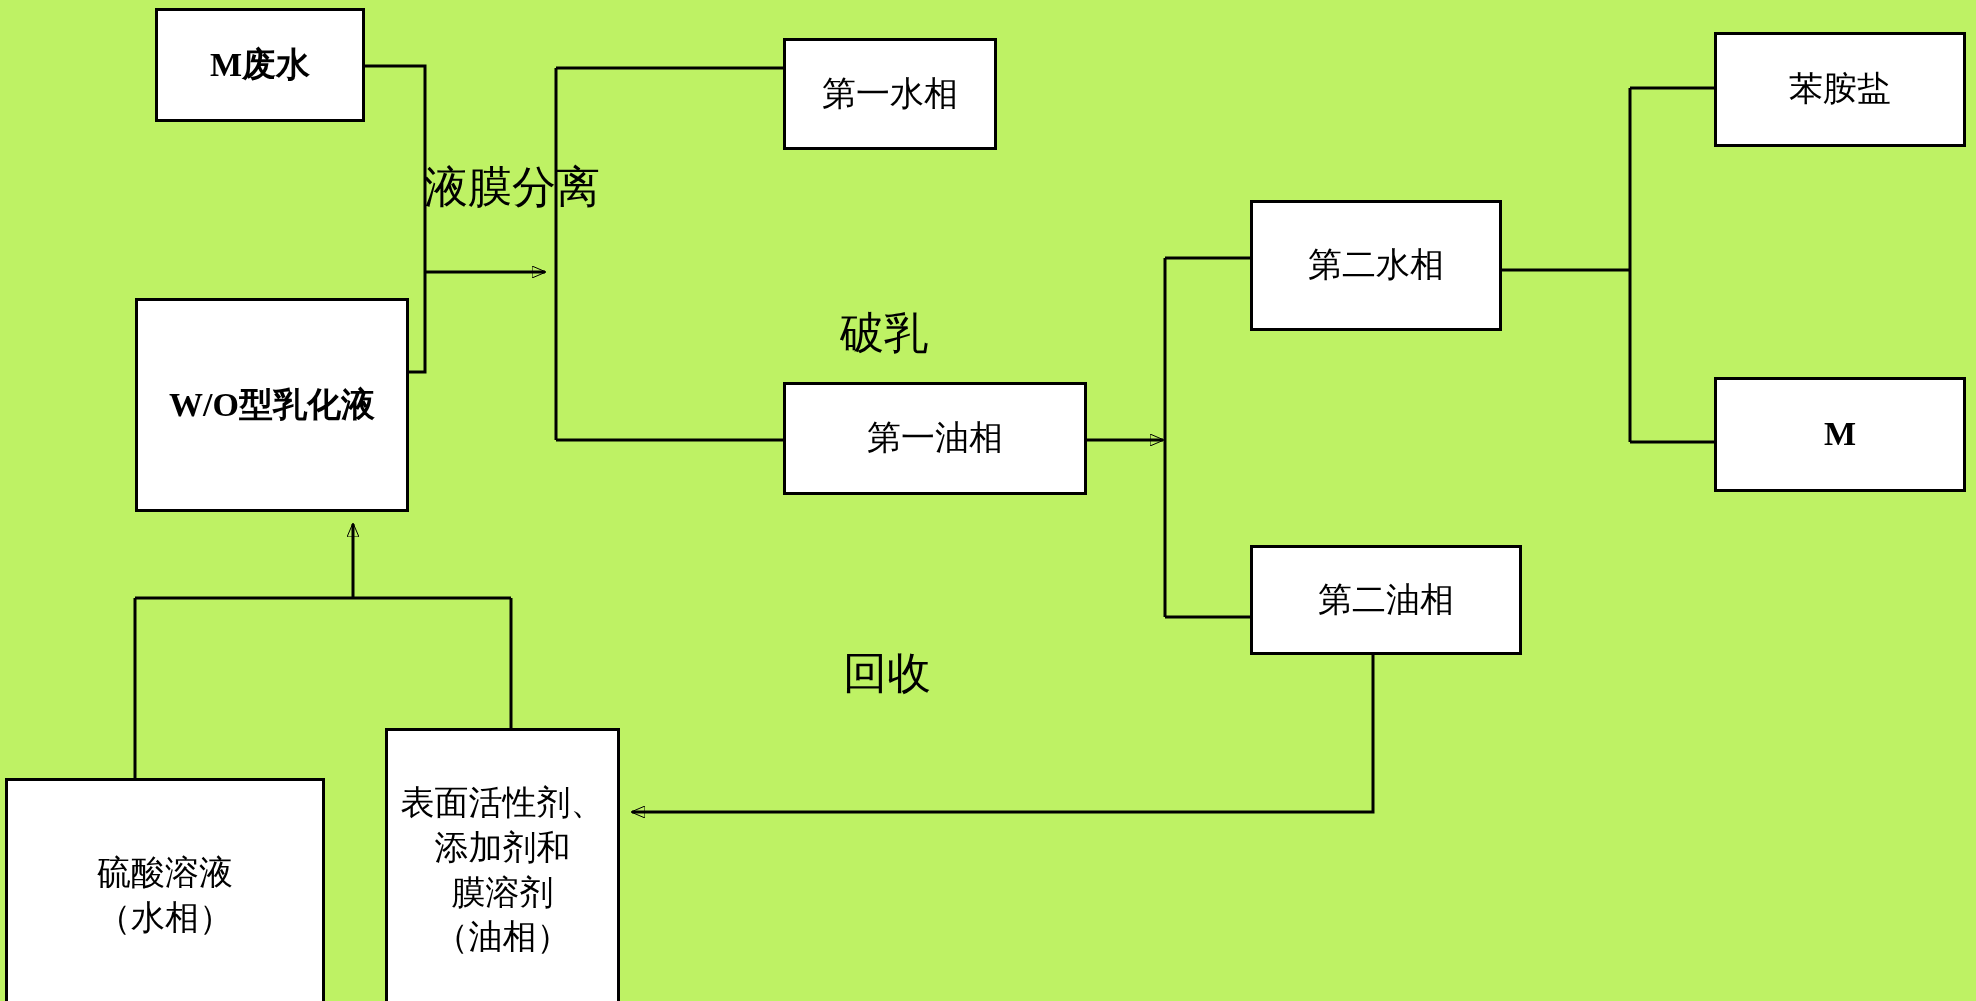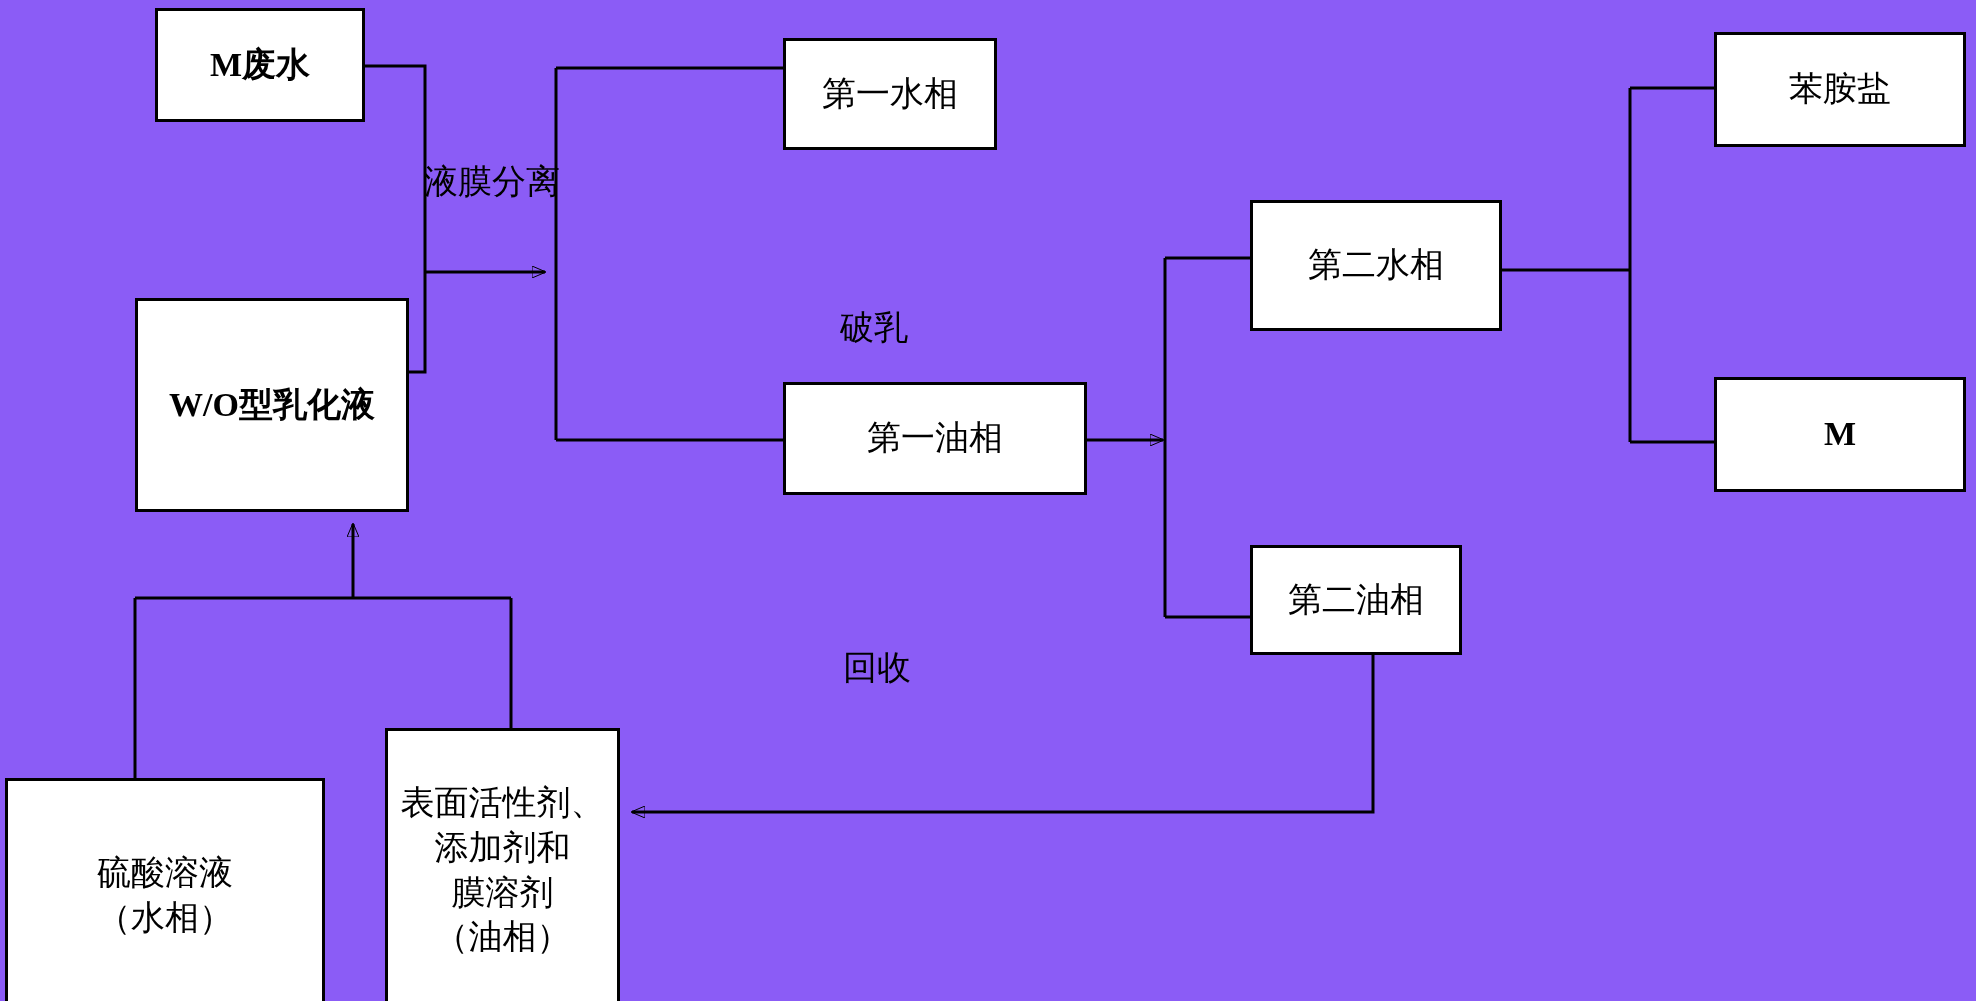--- a/index.html
+++ b/index.html
@@ -1,19 +1,19 @@
 <!DOCTYPE html>
 <html><head>
 <meta charset="utf-8">
 <style>
   html,body{margin:0;padding:0;background:#ffffff;}
   #canvas{
     position:relative;
     width:1976px;height:1001px;
-    background:#8b5cf6;
+    background:#bef264;
     overflow:hidden;
     font-family:"Liberation Serif","DejaVu Serif",serif;
   }
   .box{
     position:absolute;
     box-sizing:border-box;
     border:3px solid #000000;
     background:#ffffff;
     display:flex;
     align-items:center;
@@ -25,21 +25,21 @@
   .box .txt{
     display:block;
     line-height:1.32;
     font-size:34px;
     white-space:pre-line;
   }
   .box.bold .txt{font-weight:bold;}
   .lbl{
     position:absolute;
     color:#000000;
-    font-size:34px;
+    font-size:44px;
     line-height:1.2;
     white-space:nowrap;
     z-index:4;
   }
   svg#wires{
     position:absolute;
     left:0;top:0;
     width:1976px;height:1001px;
     z-index:1;
     pointer-events:none;
@@ -109,21 +109,21 @@
   </div>
 
   <div class="box" style="left:783px;top:382px;width:304px;height:113px;">
     <span class="txt">第一油相</span>
   </div>
 
   <div class="box" style="left:1250px;top:200px;width:252px;height:131px;">
     <span class="txt">第二水相</span>
   </div>
 
-  <div class="box" style="left:1250px;top:545px;width:212px;height:110px;justify-content:center;">
+  <div class="box" style="left:1250px;top:545px;width:272px;height:110px;justify-content:center;">
     <span class="txt">第二油相</span>
   </div>
 
   <div class="box" style="left:1714px;top:32px;width:252px;height:115px;">
     <span class="txt">苯胺盐</span>
   </div>
 
   <div class="box bold" style="left:1714px;top:377px;width:252px;height:115px;">
     <span class="txt">M</span>
   </div>

